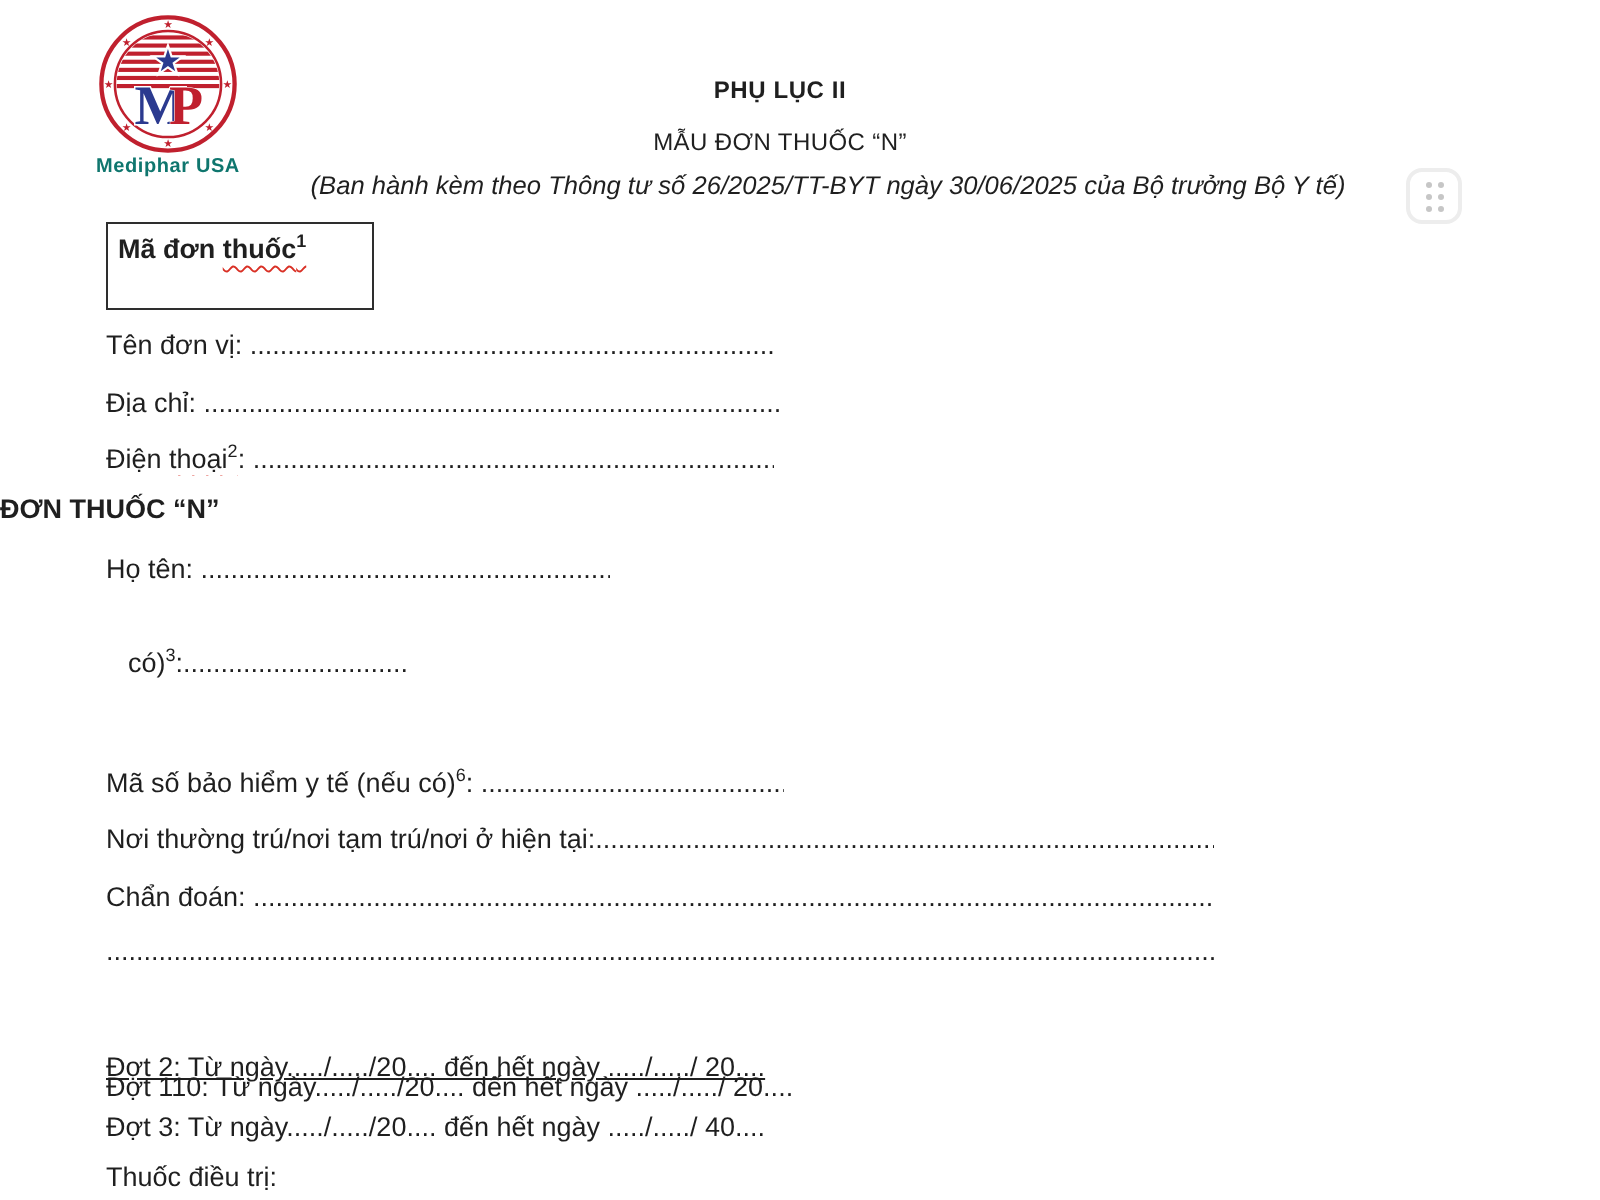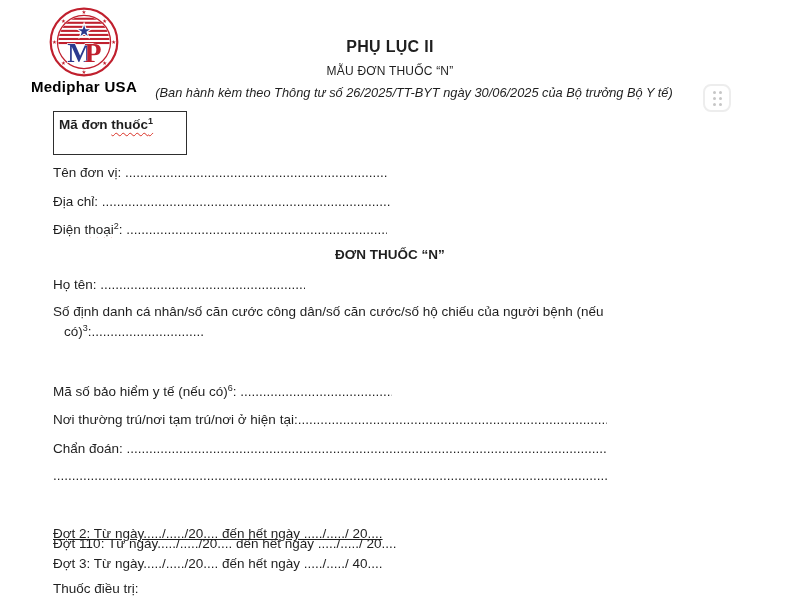--- a/index.html
+++ b/index.html
@@ -6,41 +6,41 @@
   body{
     width:800px;height:600px;background:#ffffff;
     font-family:"Liberation Sans","DejaVu Sans",sans-serif;
     color:#1f1f1f;position:relative;overflow:hidden;
   }
   .page{position:absolute;inset:0;background:#fff;}
 
   
   .logo-wrap{position:absolute;left:26px;top:6px;width:116px;text-align:center;}
   .logo-svg{display:block;margin:0 auto;}
-  .brand{font-size:15px;font-weight:bold;color:#000000;letter-spacing:.3px;margin-top:0;}
+  .brand{font-size:10px;font-weight:bold;color:#0f766e;letter-spacing:.3px;margin-top:0;}
 
   
   .hdr{position:absolute;left:0;top:0;width:780px;text-align:center;}
-  .hdr .title{position:absolute;left:0;top:38px;width:100%;font-size:16px;font-weight:bold;letter-spacing:.3px;}
+  .hdr .title{position:absolute;left:0;top:38px;width:100%;font-size:12px;font-weight:bold;letter-spacing:.3px;}
   .hdr .subtitle{position:absolute;left:0;top:64px;width:100%;font-size:12px;font-weight:normal;letter-spacing:.2px;}
   .hdr .note{position:absolute;left:0;top:85px;width:100%;font-size:12.8px;font-style:italic;padding-left:24px;}
 
   
   .grid-handle{position:absolute;left:703px;top:84px;width:28px;height:28px;border:2px solid #ededed;
     border-radius:8px;box-sizing:border-box;display:flex;align-items:center;justify-content:center;background:#fff;cursor:pointer;}
   .grid-dots{display:grid;grid-template-columns:repeat(2,3px);grid-template-rows:repeat(3,3px);gap:3px;}
   .grid-dots i{width:3px;height:3px;border-radius:50%;background:#c6c6c6;}
 
   
   .code-box{position:absolute;left:53px;top:111px;width:134px;height:44px;border:1px solid #2e2e2e;box-sizing:border-box;
     padding:5px 0 0 5px;font-size:13.5px;font-weight:bold;}
 
   
   .line{position:absolute;font-size:13.5px;line-height:16px;white-space:nowrap;overflow:hidden;}
-  .sec-title{position:absolute;left:0;top:247px;width:780px;text-align:center;font-size:13.5px;font-weight:bold;}
+  .sec-title{position:absolute;left:0;top:247px;width:780px;font-size:13.5px;font-weight:bold;}
   sup{font-size:9px;line-height:0;vertical-align:super;}
   .sq{text-decoration-line:underline;text-decoration-style:wavy;text-decoration-color:#d93025;
       text-decoration-thickness:1px;text-underline-offset:3px;text-align:right;}
   .cbx{display:inline-block;width:8px;height:8px;border:1px solid #4a4a4a;margin:0 4px 0 2px;transform:translateY(-1px);}
 </style>
 </head>
 <body>
 
 <div class="page">
 
@@ -101,21 +101,20 @@
   <div class="line" style="left:53px;top:165px;width:335px;">Tên đơn vị: ....................................................................................................</div>
 
   <div class="line" style="left:53px;top:194px;width:337px;">Địa chỉ: ..............................................................................................................</div>
 
   <div class="line" style="left:53px;top:222px;width:334px;"><span>Điện </span><span class="sq"><span>thoại</span><sup>2</sup></span><span>: ....................................................................................................</span></div>
 
   <div class="sec-title">ĐƠN THUỐC “N”</div>
 
   <div class="line" style="left:53px;top:277px;width:252px;">Họ tên: ................................................................................</div>
 
-  <div class="line" style="left:53px;top:304px;">Số định danh cá nhân/số căn cước công dân/số căn cước/số hộ chiếu của người bệnh (nếu</div>
   <div class="line" style="left:53px;top:324px;margin-left:11px;"><span>có)</span><sup>3</sup><span>:..............................</span></div>
 
 
   <div class="line" style="left:53px;top:384px;width:339px;"><span>Mã số bảo hiểm y tế (nếu có)</span><sup>6</sup><span>: ....................................................................................................</span></div>
 
   <div class="line" style="left:53px;top:412px;width:554px;">Nơi thường trú/nơi tạm trú/nơi ở hiện tại:....................................................................................................................................</div>
 
   <div class="line" style="left:53px;top:441px;width:554px;">Chẩn đoán: ..............................................................................................................................................................</div>
 
   <div class="line" style="left:53px;top:468px;width:554px;">................................................................................................................................................................................</div>

